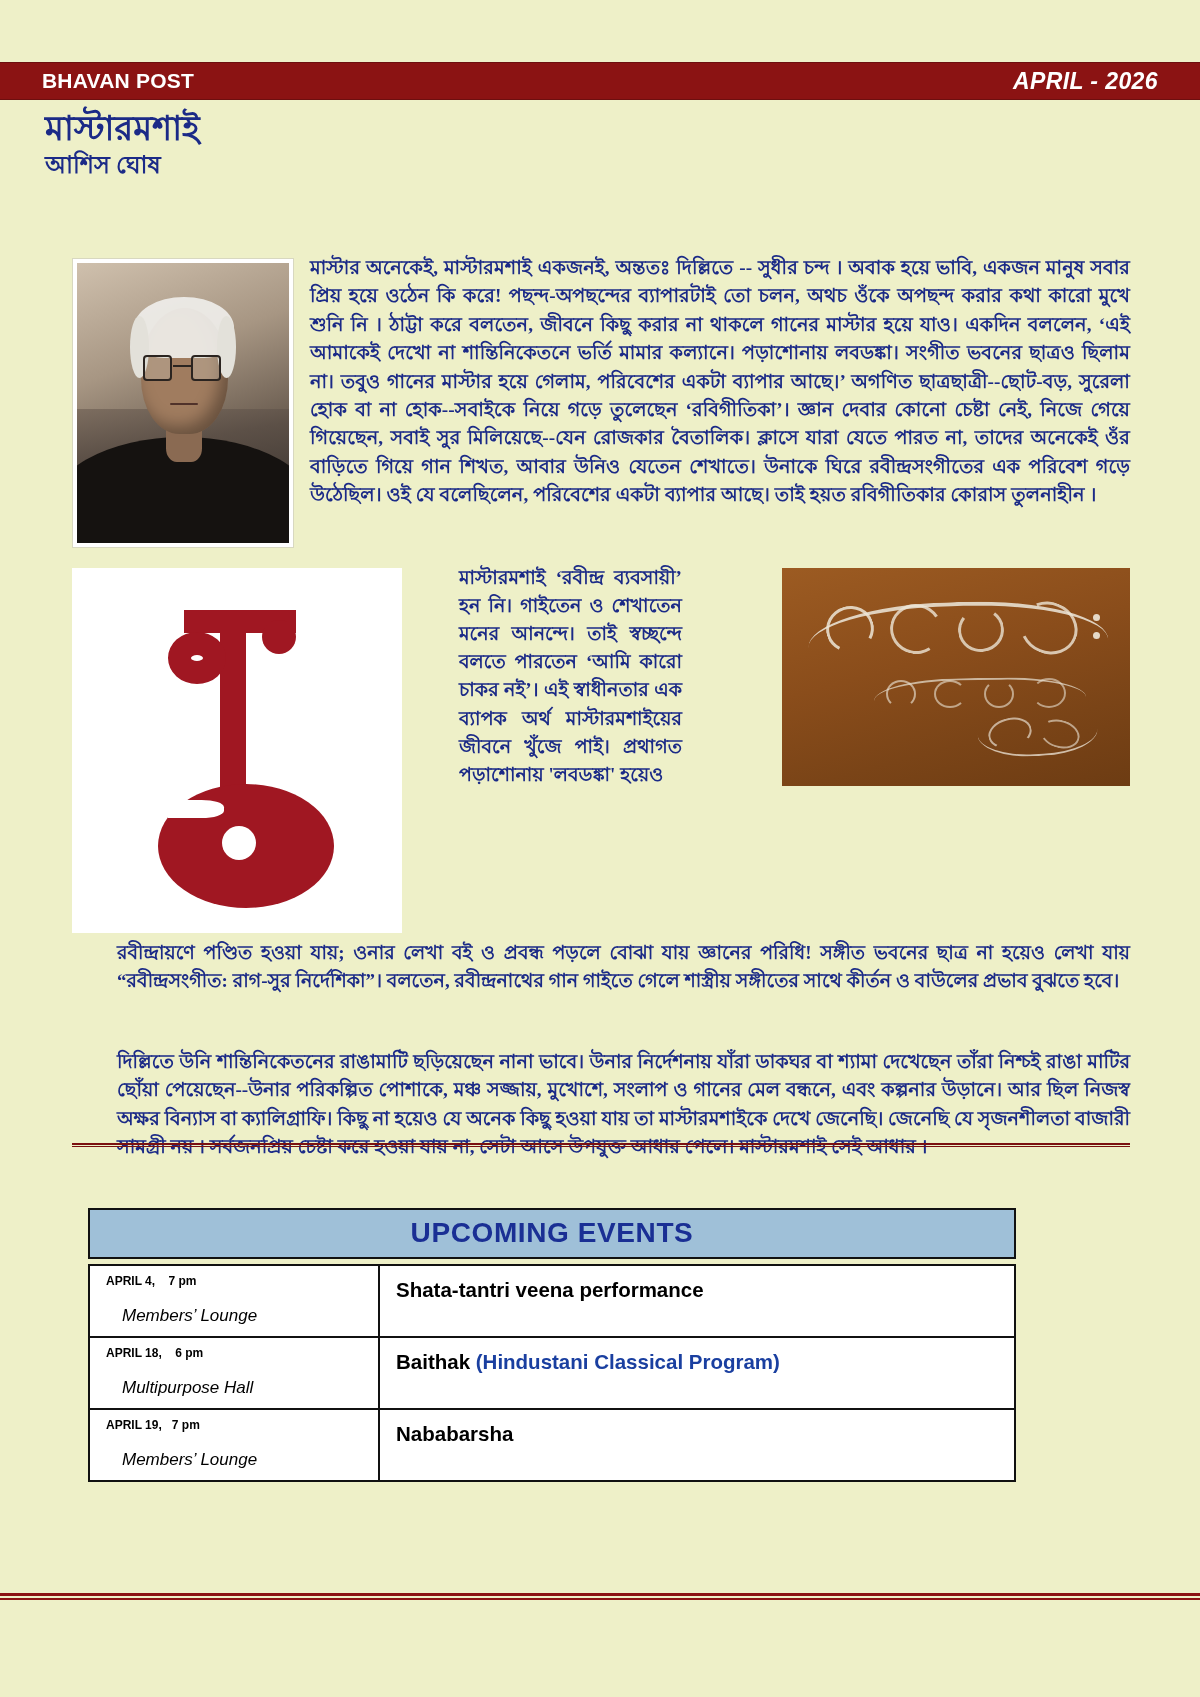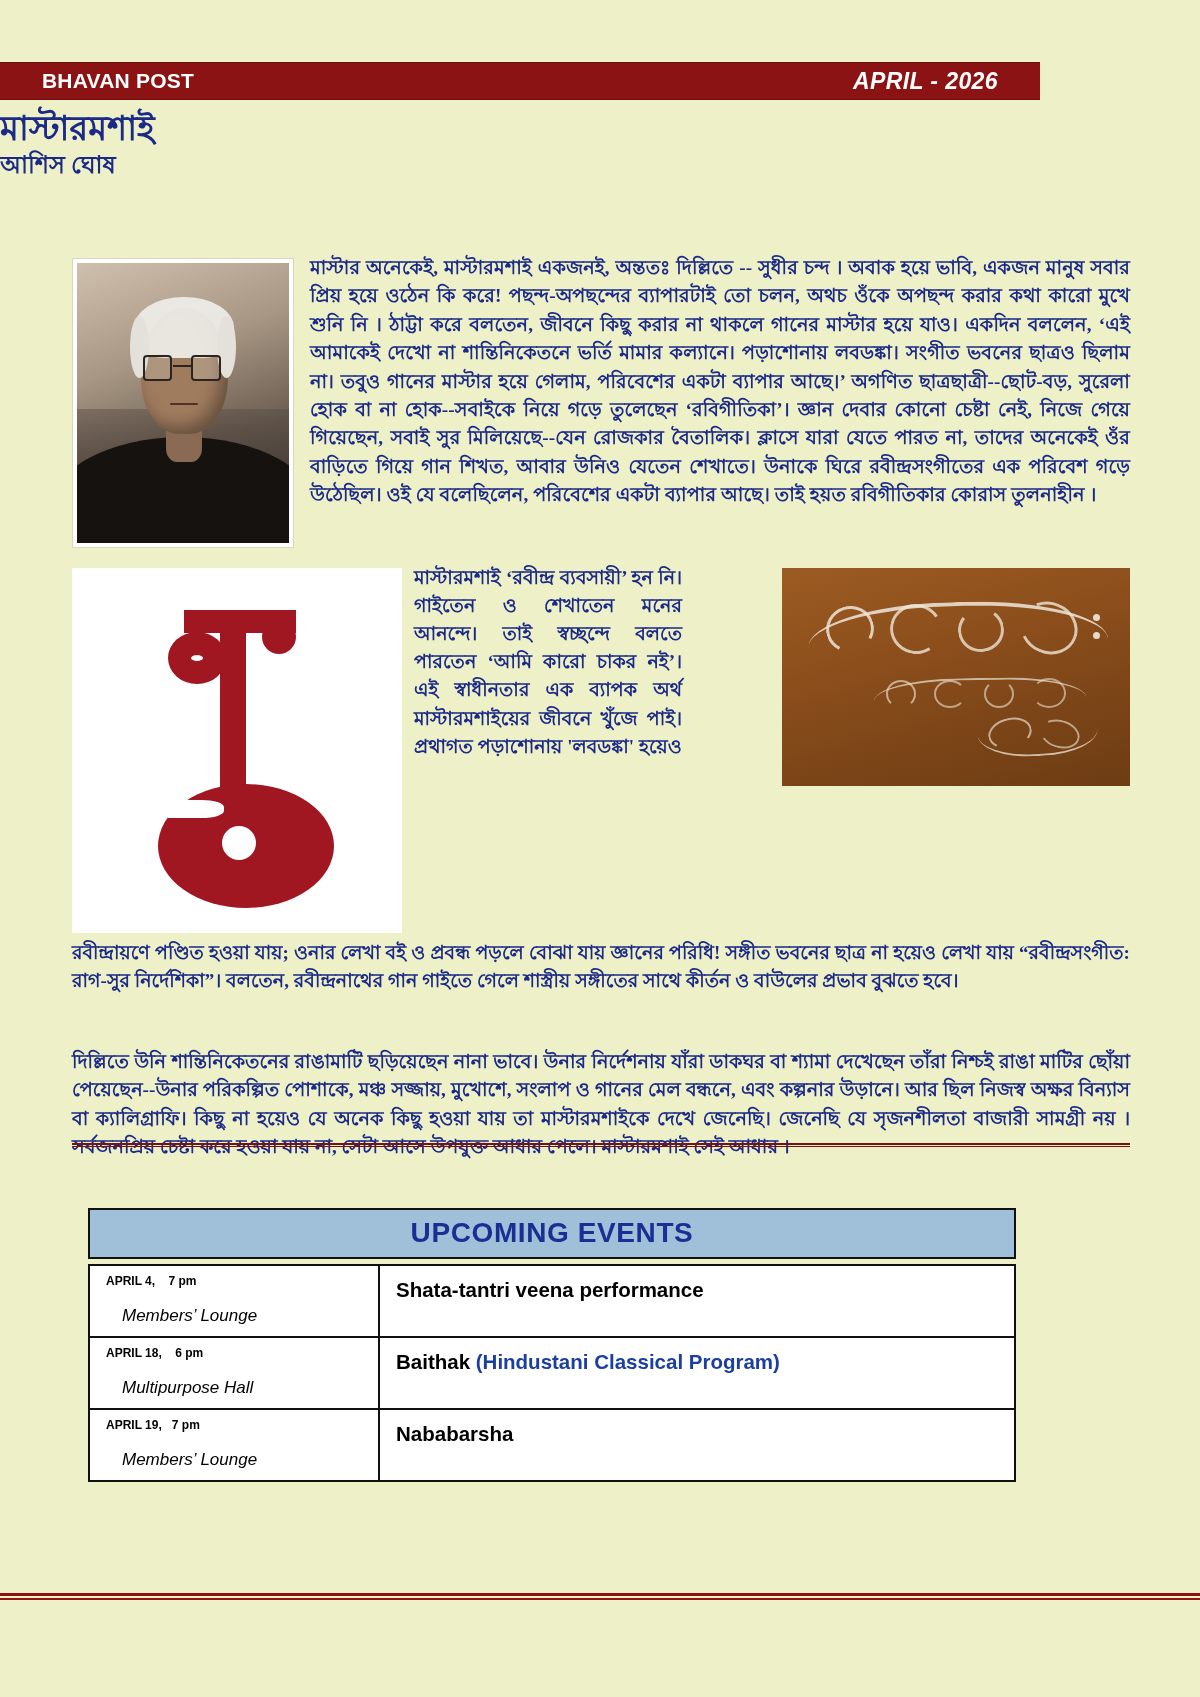--- a/index.html
+++ b/index.html
@@ -19,21 +19,21 @@
     width: 1200px;
     height: 1697px;
     background: #eef0c8;
   }
 
   
   .masthead {
     position: absolute;
     left: 0px;
     top: 62px;
-    width: 1040px;
+    width: 1200px;
     height: 38px;
     background: #8b1313;
     display: flex;
     align-items: center;
     justify-content: space-between;
     padding: 0 42px;
     border-top: 1px solid #6d0f0f;
     border-bottom: 1px solid #6d0f0f;
   }
   .masthead-left {
@@ -77,20 +77,21 @@
     font-family: "Liberation Serif", "DejaVu Sans", serif;
   }
 
   
   .bn {
     color: #1b2a87;
     font-family: "Liberation Serif", "DejaVu Serif", serif;
     font-weight: 600;
     text-align: justify;
     line-height: 1.48;
+    padding-left: 45px;
   }
 
   
   .sec1 {
     position: absolute;
     left: 72px;
     top: 228px;
     width: 1058px;
     margin-top: 26px;
   }

